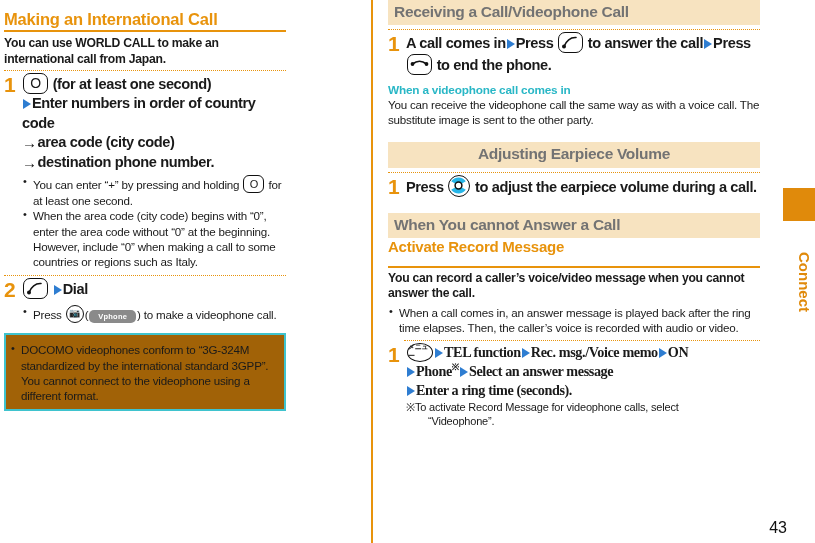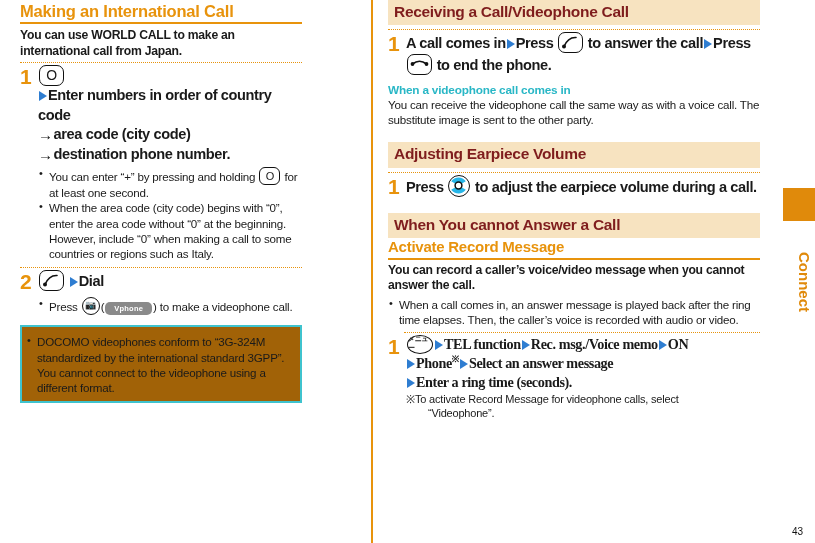--- a/index.html
+++ b/index.html
@@ -8,43 +8,43 @@
     width: 815px; height: 543px;
     background: #ffffff;
     font-family: "Liberation Sans", sans-serif;
     color: #1a1a1a;
     overflow: hidden;
   }
   .page { position: relative; width: 815px; height: 543px; }
 
   
   .col { position: absolute; top: 0; }
-  .col-left  { left: 16px;   width: 294px; padding: 0 8px 0 4px; }
+  .col-left  { left: 0px;   width: 294px; padding: 8px 8px 0 4px; }
   .col-right { left: 388px; width: 372px; }
   .col-divider {
     position: absolute; left: 371px; top: 0; width: 1.5px; height: 543px;
     background: #E8930C;
   }
 
   
   .orange-title {
     font-size: 16.5px; font-weight: bold; color: #E8930C;
     letter-spacing: -0.2px; line-height: 1.05;
     padding-bottom: 2px; border-bottom: 2.2px solid #E8930C;
     margin: 3px 0 4px 0;
   }
   .band-title {
-    background: #F7E3C0; color: #7f1d1d;
+    background: #F7E3C0; color: #737373;
     font-size: 15.5px; font-weight: bold; letter-spacing: -0.3px;
     padding: 4px 6px 5px 6px; line-height: 1.05;
   }
   .sub-orange {
     font-size: 15px; font-weight: bold; color: #E8930C;
     letter-spacing: -0.25px; line-height: 1.05;
-    padding-bottom: 3px; border-bottom: 2.2px solid #E8930C;
+    padding-bottom: 11px; border-bottom: 2.2px solid #E8930C;
     margin: 1px 0 3px 0;
   }
 
   
   .lead {
     font-size: 12.2px; font-weight: bold; line-height: 1.26;
     letter-spacing: -0.25px; margin: 2px 0 3px 0;
   }
   .plain {
     font-size: 11.6px; line-height: 1.28; letter-spacing: -0.2px;
@@ -156,22 +156,22 @@
   }
   .side-label {
     position: absolute; right: 2px; top: 222px;
     width: 28px; height: 120px;
     color: #E08A0B; font-size: 15px; font-weight: bold;
     letter-spacing: 0px;
     writing-mode: vertical-rl; text-orientation: mixed;
     display: flex; align-items: flex-start; justify-content: center;
   }
   .page-num {
-    position: absolute; right: 12px; bottom: 6px;
-    font-size: 10px; color: #111; font-weight: normal;
+    position: absolute; right: 28px; bottom: 6px;
+    font-size: 16px; color: #111; font-weight: normal;
   }
 
   .note-small {
     font-size: 11px; line-height: 1.28; letter-spacing: -0.2px;
     margin-top: 1px; padding-left: 11px; text-indent: -11px;
   }
   .note-small .ind { display:block; padding-left: 11px; text-indent: 0; }
 </style>
 </head>
 <body>
@@ -185,21 +185,21 @@
     <div class="orange-title">Making an International Call</div>
 
     <div class="lead">You can use WORLD CALL to make an international call from Japan.</div>
 
     <div class="dotted"></div>
 
     <div class="step">
       <div class="step-num">1</div>
       <div class="step-body">
         <span class="key"><span class="glyph" style="font-size:14px;">O</span></span>
-        <br>
+        <span>(for at least one second)</span><br>
         <span class="tri"></span><span>Enter numbers in order of country code</span><br>
         <span class="arr">→</span><span>area code (city code)</span><br>
         <span class="arr">→</span><span>destination phone number.</span>
       </div>
     </div>
 
     <ul class="bul" style="margin-left:18px;">
       <li>
         <span>You can enter “+” by pressing and holding</span>
         <span class="key small"><span class="glyph" style="font-size:11px;">O</span></span>
@@ -263,21 +263,21 @@
             <circle cx="18.5" cy="9" r="1.9" fill="#111"></circle>
           </svg>
         </span>
         <span>to end the phone.</span>
       </div>
     </div>
 
     <div class="cyan-head">When a videophone call comes in</div>
     <div class="plain" style="margin-top:1px;">You can receive the videophone call the same way as with a voice call. The substitute image is sent to the other party.</div>
 
-    <div class="band-title" style="margin-top:15px;">Adjusting Earpiece Volume</div>
+    <div class="band-title" style="margin-top:15px;text-align:center;">Adjusting Earpiece Volume</div>
     <div class="dotted" style="margin-top:4px;"></div>
 
     <div class="step">
       <div class="step-num">1</div>
       <div class="step-body">
         <span>Press</span>
         <span class="key-round">
           <svg width="19" height="19" viewBox="0 0 19 19" style="position:absolute;left:0;top:0;">
             <path d="M2.2 5.2 A9 9 0 0 1 16.8 5.2 L13 7.5 A6 6 0 0 0 6 7.5 Z" fill="#27B6E8"></path>
             <path d="M2.2 13.8 A9 9 0 0 0 16.8 13.8 L13 11.5 A6 6 0 0 1 6 11.5 Z" fill="#27B6E8"></path>

